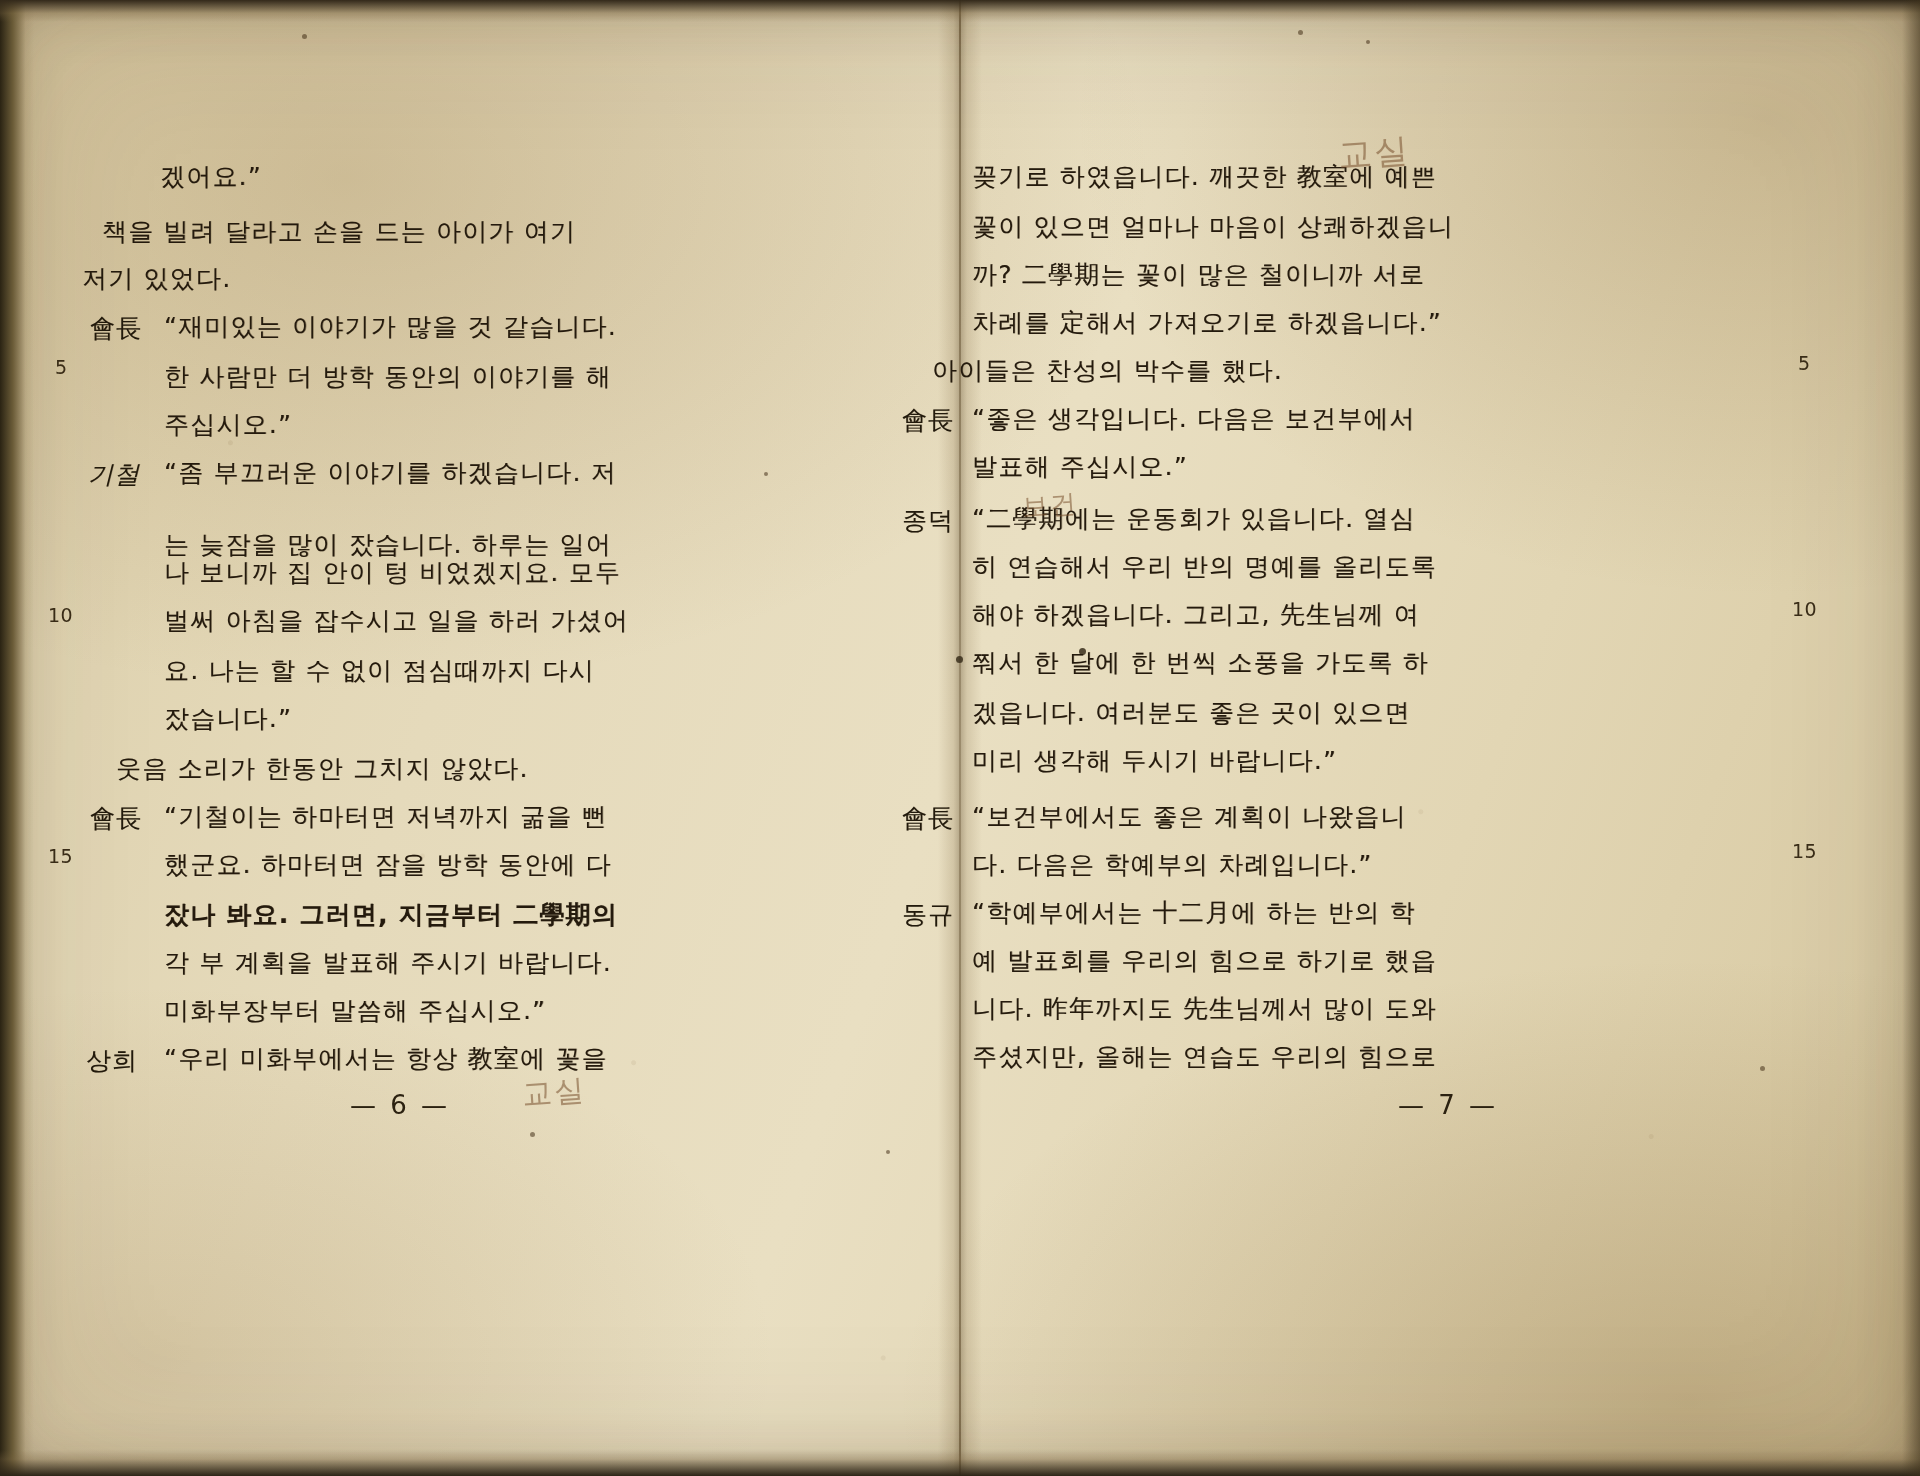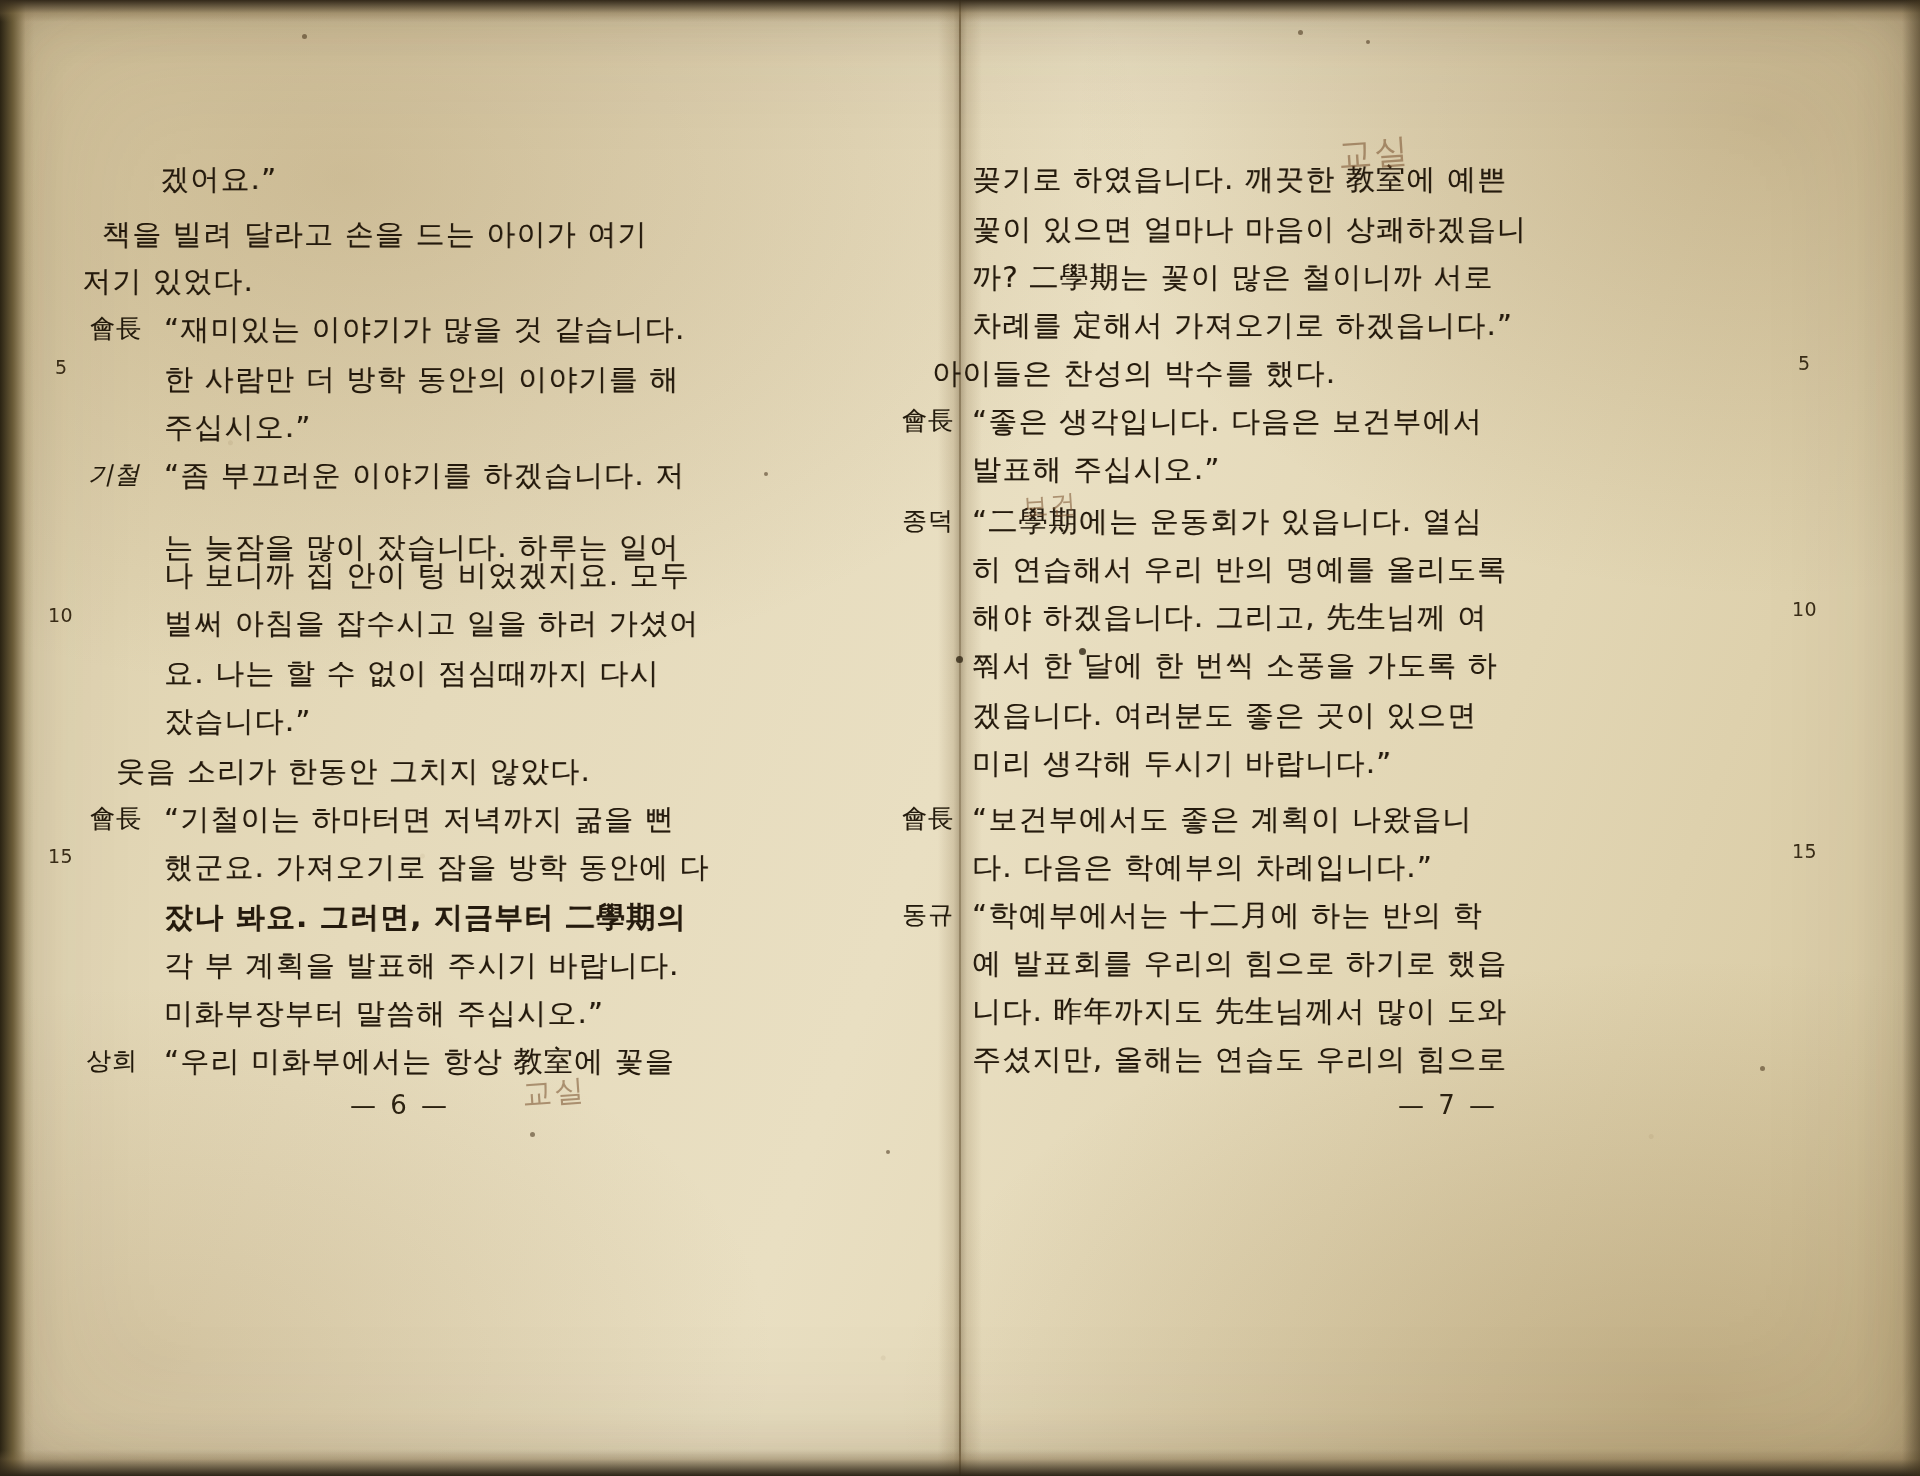--- a/index.html
+++ b/index.html
@@ -117,21 +117,21 @@
     height: 1476px;
   }
   .col-left  { left: 60px;  width: 880px; }
   .col-right { left: 980px; width: 900px; }
 
   .line {
     position: absolute;
     white-space: nowrap;
     color: #241a0d;
     font-family: "DejaVu Sans", "Liberation Sans", sans-serif;
-    font-size: 29px;
+    font-size: 25px;
     letter-spacing: 1.2px;
     text-shadow: 0.6px 0.4px 0 rgba(50,35,15,0.38);
   }
   .speaker {
     position: absolute;
     white-space: nowrap;
     color: #221a0c;
     font-size: 25px;
     letter-spacing: 1px;
     text-shadow: 0.6px 0.4px 0 rgba(50,35,15,0.38);
@@ -192,21 +192,21 @@
     <div class="line" style="left:104px; top:528px;">는 늦잠을 많이 잤습니다. 하루는 일어</div>
     <div class="line" style="left:104px; top:556px;">나 보니까 집 안이 텅 비었겠지요. 모두</div>
     <div class="line" style="left:104px; top:604px;">벌써 아침을 잡수시고 일을 하러 가셨어</div>
     <div class="line" style="left:104px; top:654px;">요. 나는 할 수 없이 점심때까지 다시</div>
     <div class="line" style="left:104px; top:702px;">잤습니다.”</div>
 
     <div class="line" style="left:56px;  top:752px;">웃음 소리가 한동안 그치지 않았다.</div>
 
     <div class="speaker" style="left:30px; top:802px;">會長</div>
     <div class="line" style="left:104px; top:800px;">“기철이는 하마터면 저녁까지 굶을 뻔</div>
-    <div class="line" style="left:104px; top:848px;">했군요. 가져오기로 잠을 방학 동안에 다</div>
+    <div class="line" style="left:104px; top:848px;">했군요. 하마터면 잠을 방학 동안에 다</div>
     <div class="line" style="left:104px; top:898px;font-weight:bold;">잤나 봐요. 그러면, 지금부터 二學期의</div>
     <div class="line" style="left:104px; top:946px;">각 부 계획을 발표해 주시기 바랍니다.</div>
     <div class="line" style="left:104px; top:994px;">미화부장부터 말씀해 주십시오.”</div>
 
     <div class="speaker" style="left:26px; top:1044px;">상희</div>
     <div class="line" style="left:104px; top:1042px;">“우리 미화부에서는 항상 教室에 꽃을</div>
 
     <div class="folio" style="left:290px; top:1090px;">— 6 —</div>
 
     <div class="pencil" style="left:462px; top:1072px;">교실</div>

